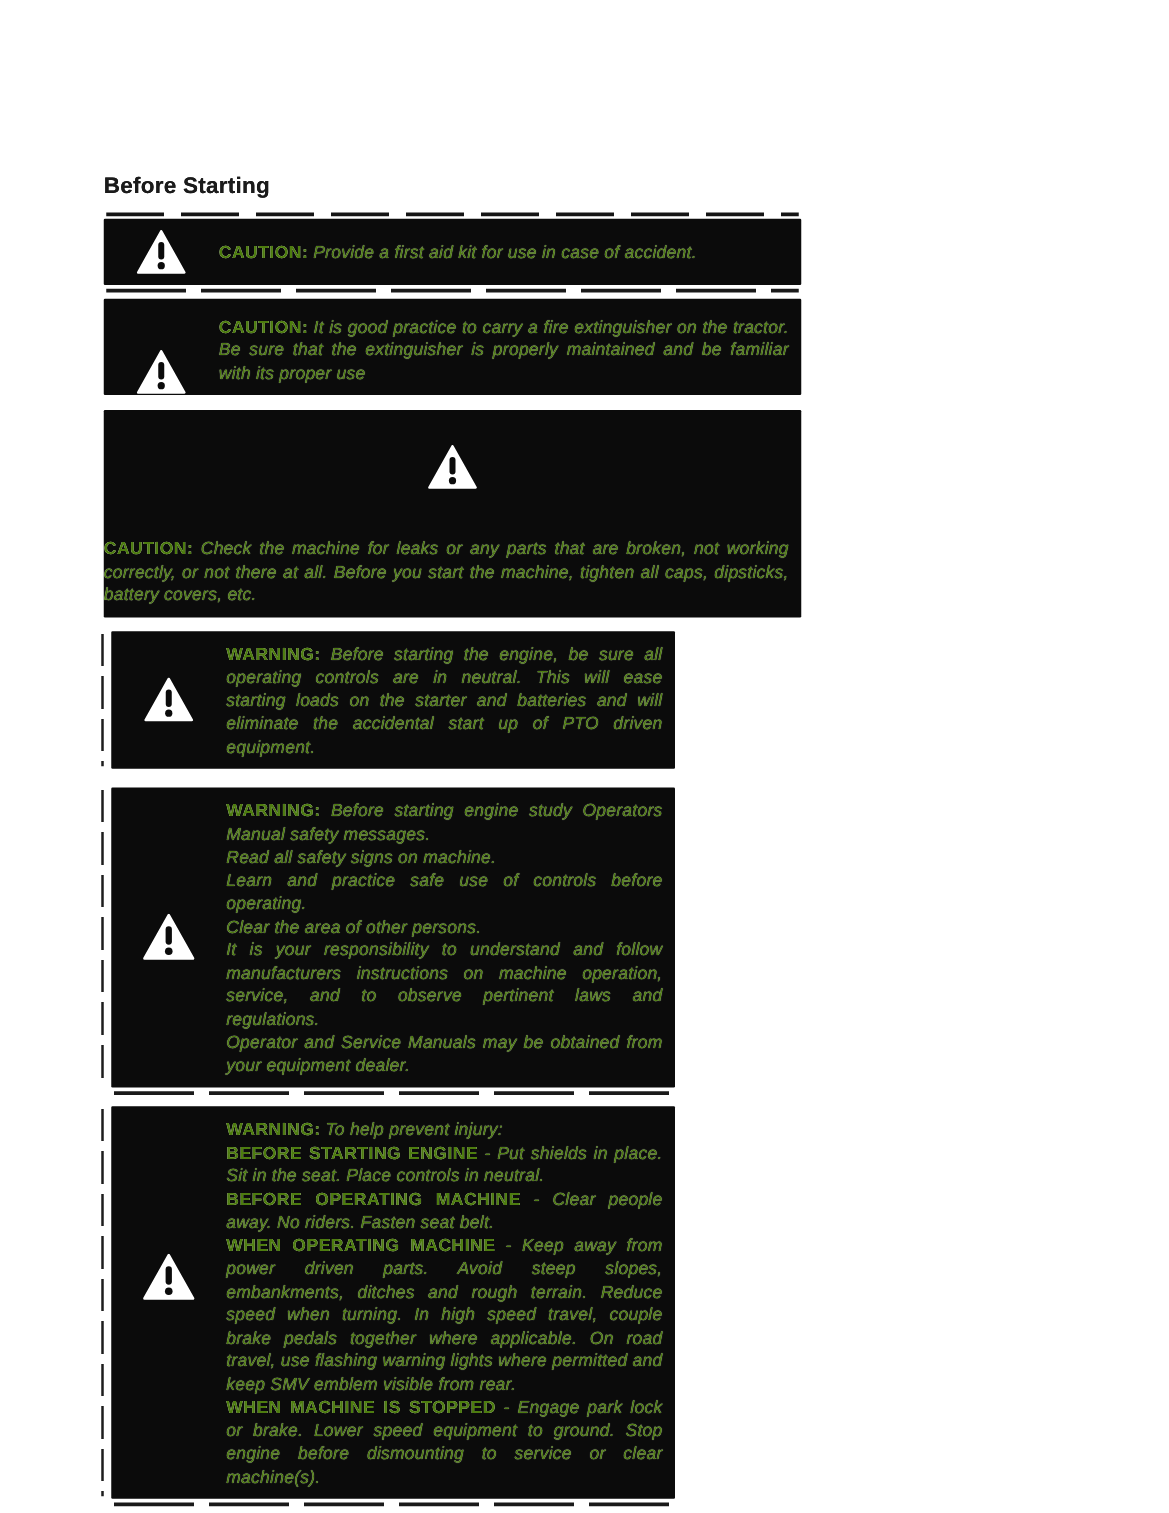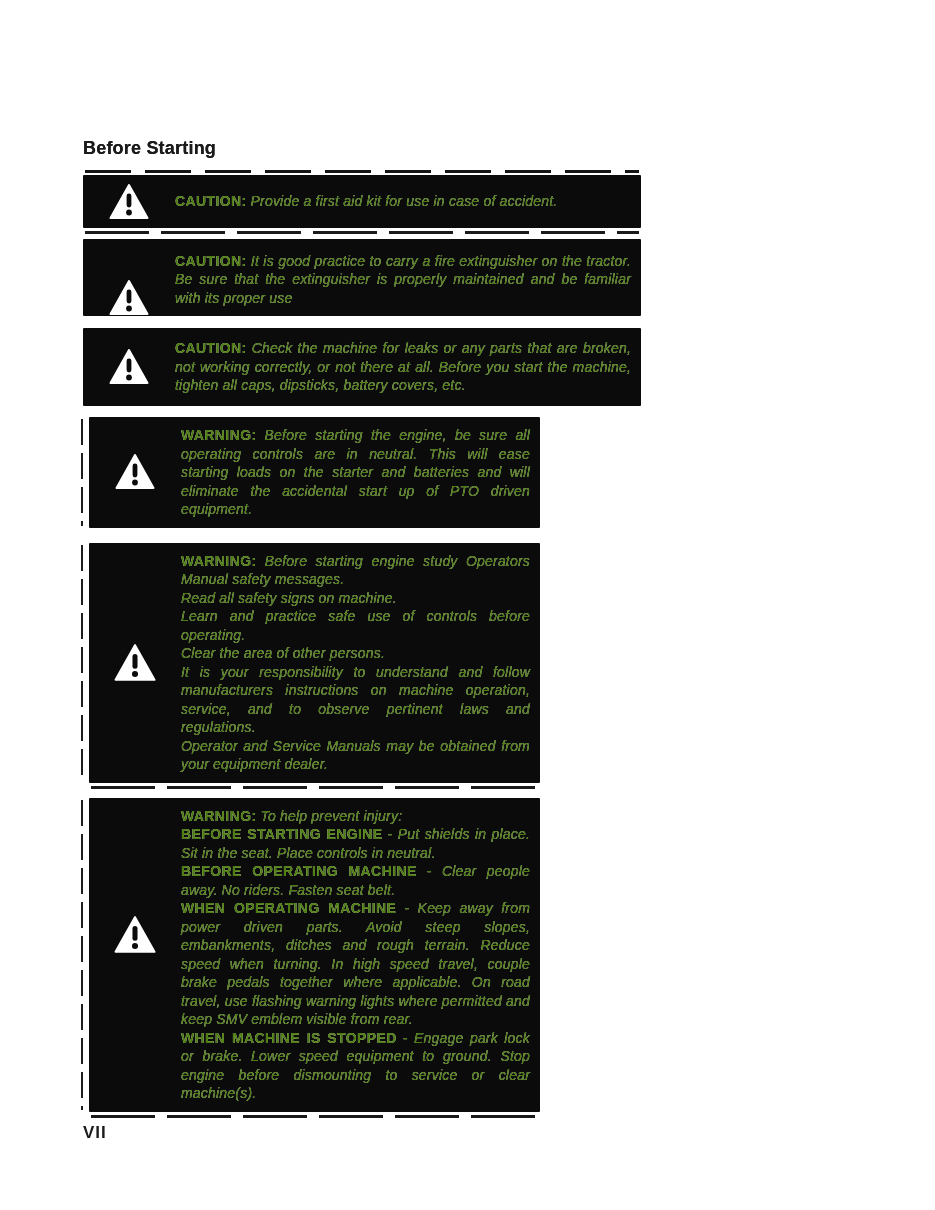--- a/index.html
+++ b/index.html
@@ -84,21 +84,21 @@
   }
 
   .m-after-1 { margin-bottom: 11px; }
   .m-after-2 { margin-bottom: 12px; }
   .m-after-3 { margin-bottom: 11px; }
   .m-after-4 { margin-bottom: 15px; }
   .m-after-5 { margin-bottom: 15px; }
 
   .h1 { min-height: 53px; }
   .h2 { min-height: 77px; align-items: flex-end; }
-  .h3 { min-height: 78px; }
+  .h3 { min-height: 78px; flex-direction: column; }
   .h4 { min-height: 97px; }
   .h5 { min-height: 205px; }
   .h6 { min-height: 275px; }
 
   .page-number {
     margin-top: 11px;
     font-size: 17px;
     font-weight: bold;
     color: #1b1b1b;
     letter-spacing: 1px;

